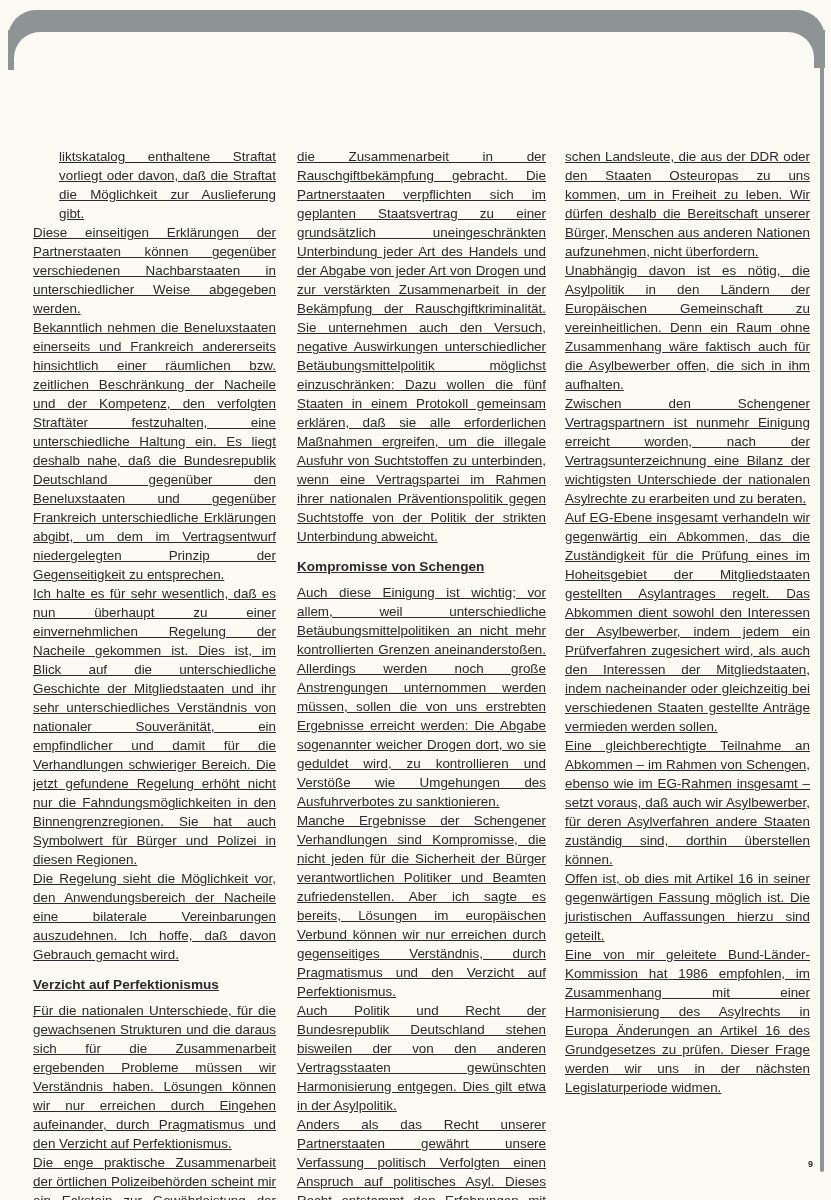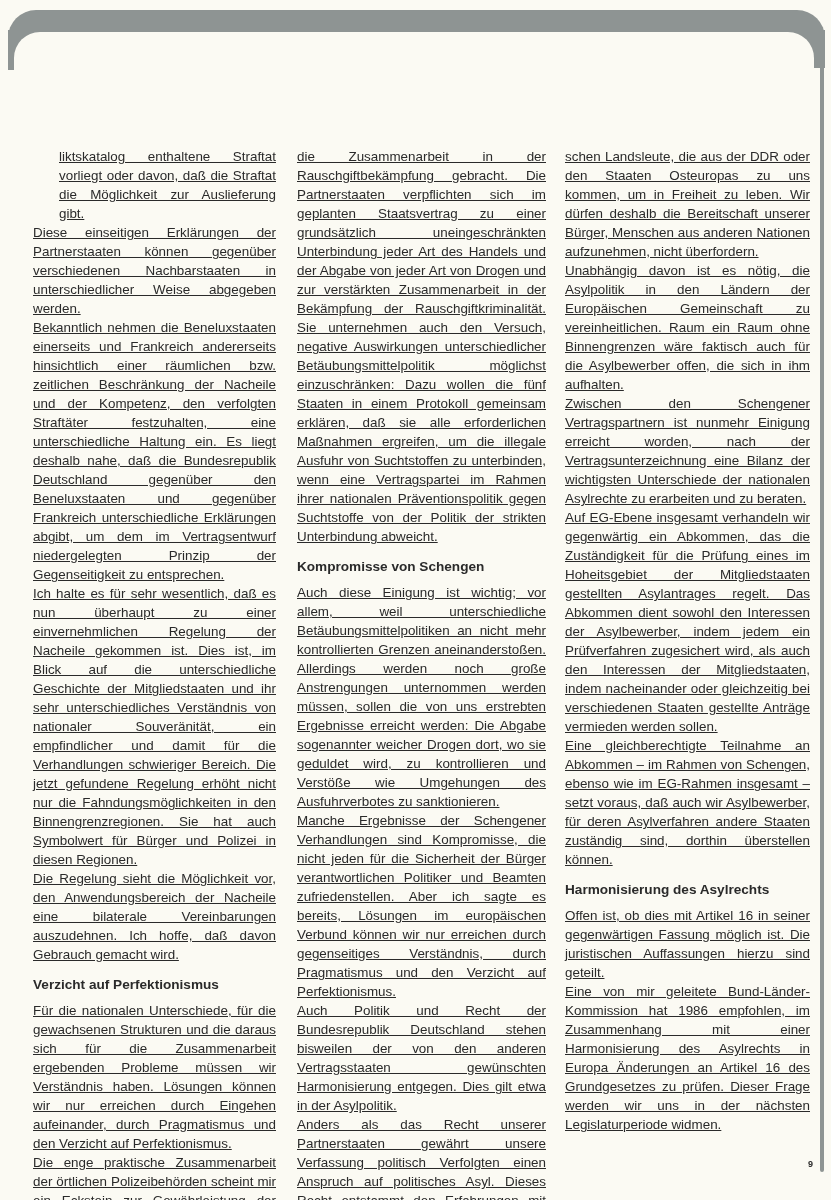--- a/index.html
+++ b/index.html
@@ -41,20 +41,21 @@
   }
   .col1 { left: 33px; width: 243px; }
   .col2 { left: 297px; width: 249px; }
   .col3 { left: 565px; width: 245px; }
   .col p { margin: 0; text-decoration: underline; }
   .col p.indent { padding-left: 26px; }
   .col h3 {
     margin: 11px 0 7px 0;
     font-size: 13.6px; line-height: 19px; font-weight: bold;
     text-align: left;
+    text-decoration: underline;
   }
   .page-number {
     position: absolute; left: 808px; top: 1159px;
     font-size: 9px; font-weight: bold;
   }
 </style>
 </head>
 <body>
 
 <div class="frame-top"></div>
@@ -80,23 +81,22 @@
   <h3>Kompromisse von Schengen</h3>
   <p>Auch diese Einigung ist wichtig; vor allem, weil unterschiedliche Betäubungsmittelpolitiken an nicht mehr kontrollierten Grenzen aneinanderstoßen. Allerdings werden noch große Anstrengungen unternommen werden müssen, sollen die von uns erstrebten Ergebnisse erreicht werden: Die Abgabe sogenannter weicher Drogen dort, wo sie geduldet wird, zu kontrollieren und Verstöße wie Umgehungen des Ausfuhrverbotes zu sanktionieren.</p>
   <p>Manche Ergebnisse der Schengener Verhandlungen sind Kompromisse, die nicht jeden für die Sicherheit der Bürger verantwortlichen Politiker und Beamten zufriedenstellen. Aber ich sagte es bereits, Lösungen im europäischen Verbund können wir nur erreichen durch gegenseitiges Verständnis, durch Pragmatismus und den Verzicht auf Perfektionismus.</p>
   <p>Auch Politik und Recht der Bundesrepublik Deutschland stehen bisweilen der von den anderen Vertragsstaaten gewünschten Harmonisierung entgegen. Dies gilt etwa in der Asylpolitik.</p>
   <p>Anders als das Recht unserer Partnerstaaten gewährt unsere Verfassung politisch Verfolgten einen Anspruch auf politisches Asyl. Dieses Recht entstammt den Erfahrungen mit einer brutalen Diktatur, mit einem menschenverachtenden System. Unsere Partnerstaaten haben sie – gottlob – nicht gemacht.</p>
 
 </div>
 
 <div class="col col3">
   <p>schen Landsleute, die aus der DDR oder den Staaten Osteuropas zu uns kommen, um in Freiheit zu leben. Wir dürfen deshalb die Bereitschaft unserer Bürger, Menschen aus anderen Nationen aufzunehmen, nicht überfordern.</p>
-  <p>Unabhängig davon ist es nötig, die Asylpolitik in den Ländern der Europäischen Gemeinschaft zu vereinheitlichen. Raum ein Raum ohne Binnengrenzen wäre faktisch auch für die Asylbewerber offen, die sich in ihm aufhalten.</p>
+  <p>Unabhängig davon ist es nötig, die Asylpolitik in den Ländern der Europäischen Gemeinschaft zu vereinheitlichen. Denn ein Raum ohne Zusammenhang wäre faktisch auch für die Asylbewerber offen, die sich in ihm aufhalten.</p>
   <p>Zwischen den Schengener Vertragspartnern ist nunmehr Einigung erreicht worden, nach der Vertragsunterzeichnung eine Bilanz der wichtigsten Unterschiede der nationalen Asylrechte zu erarbeiten und zu beraten.</p>
   <p>Auf EG-Ebene insgesamt verhandeln wir gegenwärtig ein Abkommen, das die Zuständigkeit für die Prüfung eines im Hoheitsgebiet der Mitgliedstaaten gestellten Asylantrages regelt. Das Abkommen dient sowohl den Interessen der Asylbewerber, indem jedem ein Prüfverfahren zugesichert wird, als auch den Interessen der Mitgliedstaaten, indem nacheinander oder gleichzeitig bei verschiedenen Staaten gestellte Anträge vermieden werden sollen.</p>
   <p>Eine gleichberechtigte Teilnahme an Abkommen – im Rahmen von Schengen, ebenso wie im EG-Rahmen insgesamt – setzt voraus, daß auch wir Asylbewerber, für deren Asylverfahren andere Staaten zuständig sind, dorthin überstellen können.</p>
-  <h3>Harmonisierung des Asylrechts</h3>
   <p>Offen ist, ob dies mit Artikel 16 in seiner gegenwärtigen Fassung möglich ist. Die juristischen Auffassungen hierzu sind geteilt.</p>
   <p>Eine von mir geleitete Bund-Länder-Kommission hat 1986 empfohlen, im Zusammenhang mit einer Harmonisierung des Asylrechts in Europa Änderungen an Artikel 16 des Grundgesetzes zu prüfen. Dieser Frage werden wir uns in der nächsten Legislaturperiode widmen.</p>
 
 </div>
 
 <div class="page-number">9</div>
 
 </body></html>

